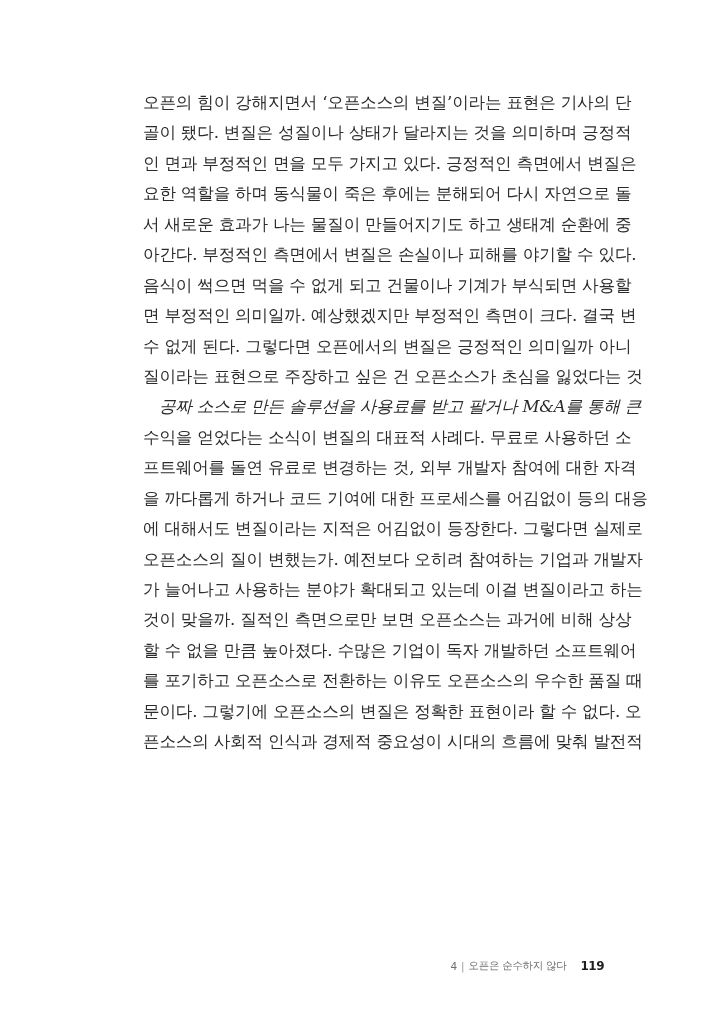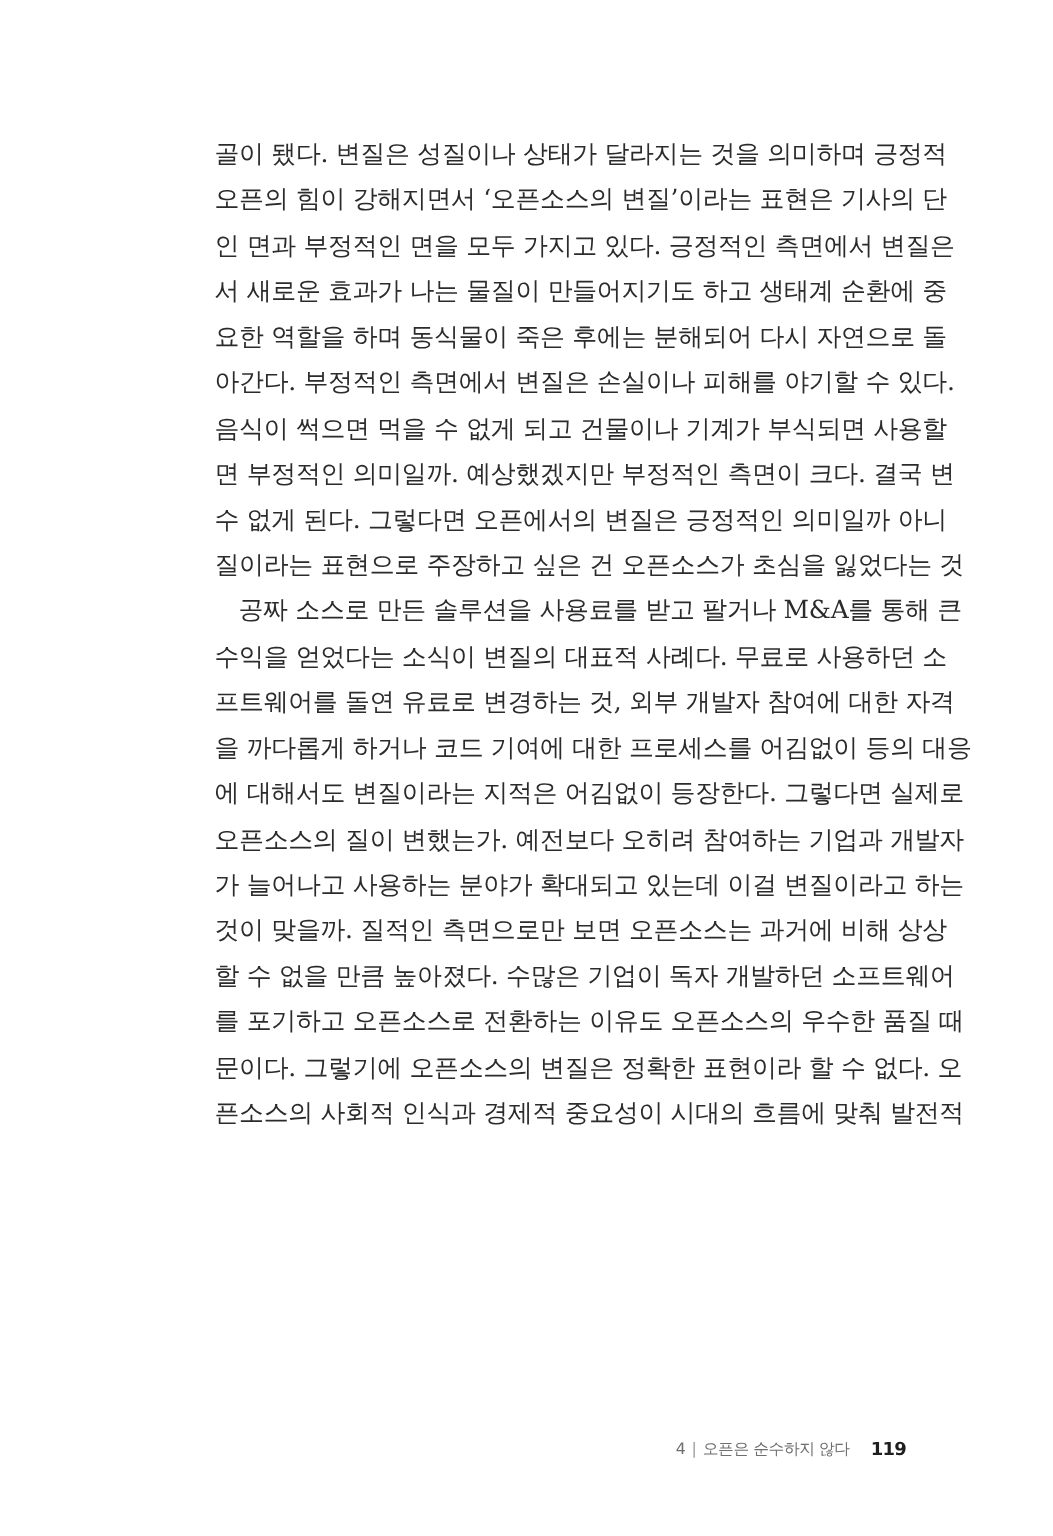--- a/index.html
+++ b/index.html
@@ -36,20 +36,21 @@
     white-space: nowrap;
     text-align: justify;
     text-align-last: justify;
     letter-spacing: -0.2px;
   }
   .line.last {
     text-align-last: left;
   }
   .line.indent {
     padding-left: 16px;
+    font-style: italic;
   }
   .footer {
     position: absolute;
     top: 957px;
     left: 0;
     width: 604px;
     height: 18px;
     display: flex;
     justify-content: flex-end;
     align-items: center;
@@ -77,25 +78,25 @@
     margin-left: 14px;
     letter-spacing: -0.5px;
   }
 </style>
 </head>
 <body>
 
 <div class="page">
   <div class="body-text">
 
+    <span class="line">오픈의 힘이 강해지면서 ‘오픈소스의 변질’이라는 표현은 기사의 단</span>
     <span class="line">골이 됐다. 변질은 성질이나 상태가 달라지는 것을 의미하며 긍정적</span>
-    <span class="line">오픈의 힘이 강해지면서 ‘오픈소스의 변질’이라는 표현은 기사의 단</span>
     <span class="line">인 면과 부정적인 면을 모두 가지고 있다. 긍정적인 측면에서 변질은</span>
+    <span class="line">요한 역할을 하며 동식물이 죽은 후에는 분해되어 다시 자연으로 돌</span>
     <span class="line">서 새로운 효과가 나는 물질이 만들어지기도 하고 생태계 순환에 중</span>
-    <span class="line">요한 역할을 하며 동식물이 죽은 후에는 분해되어 다시 자연으로 돌</span>
     <span class="line">아간다. 부정적인 측면에서 변질은 손실이나 피해를 야기할 수 있다.</span>
     <span class="line">음식이 썩으면 먹을 수 없게 되고 건물이나 기계가 부식되면 사용할</span>
     <span class="line">면 부정적인 의미일까. 예상했겠지만 부정적인 측면이 크다. 결국 변</span>
     <span class="line">수 없게 된다. 그렇다면 오픈에서의 변질은 긍정적인 의미일까 아니</span>
     <span class="line">질이라는 표현으로 주장하고 싶은 건 오픈소스가 초심을 잃었다는 것</span>
 
     <span class="line indent">공짜 소스로 만든 솔루션을 사용료를 받고 팔거나 M&amp;A를 통해 큰</span>
     <span class="line">수익을 얻었다는 소식이 변질의 대표적 사례다. 무료로 사용하던 소</span>
     <span class="line">프트웨어를 돌연 유료로 변경하는 것, 외부 개발자 참여에 대한 자격</span>
     <span class="line">을 까다롭게 하거나 코드 기여에 대한 프로세스를 어김없이 등의 대응</span>

